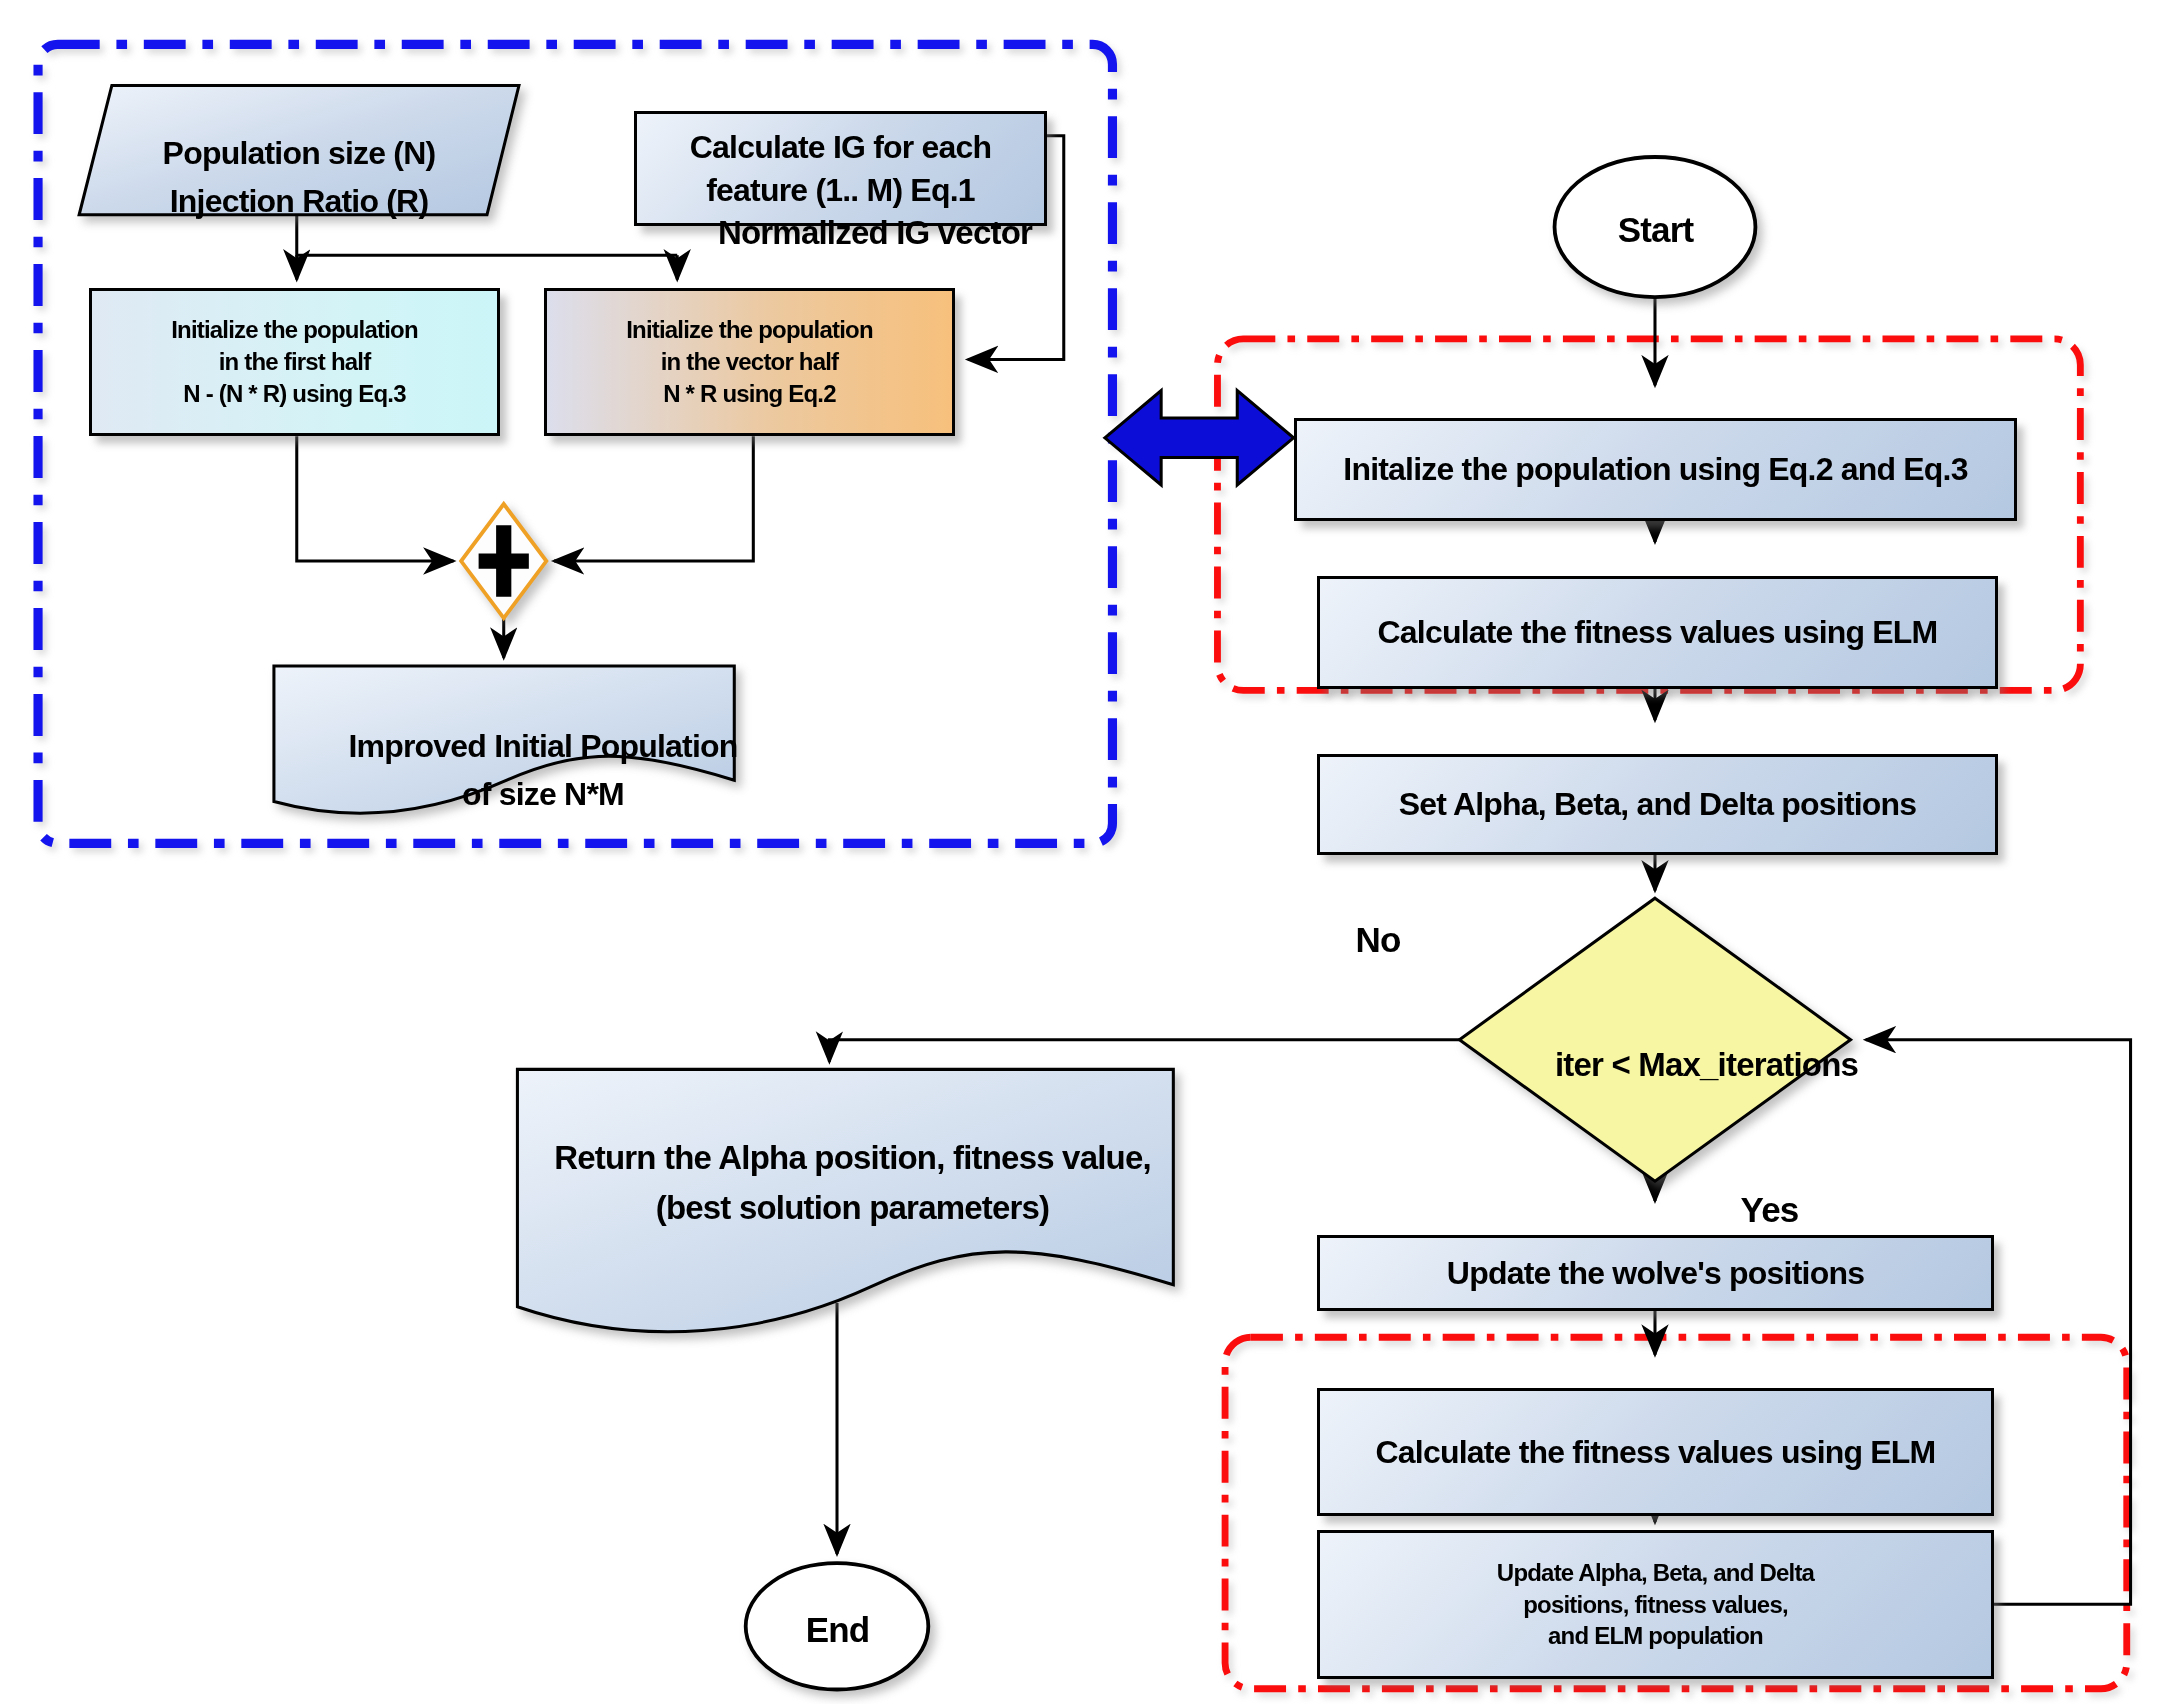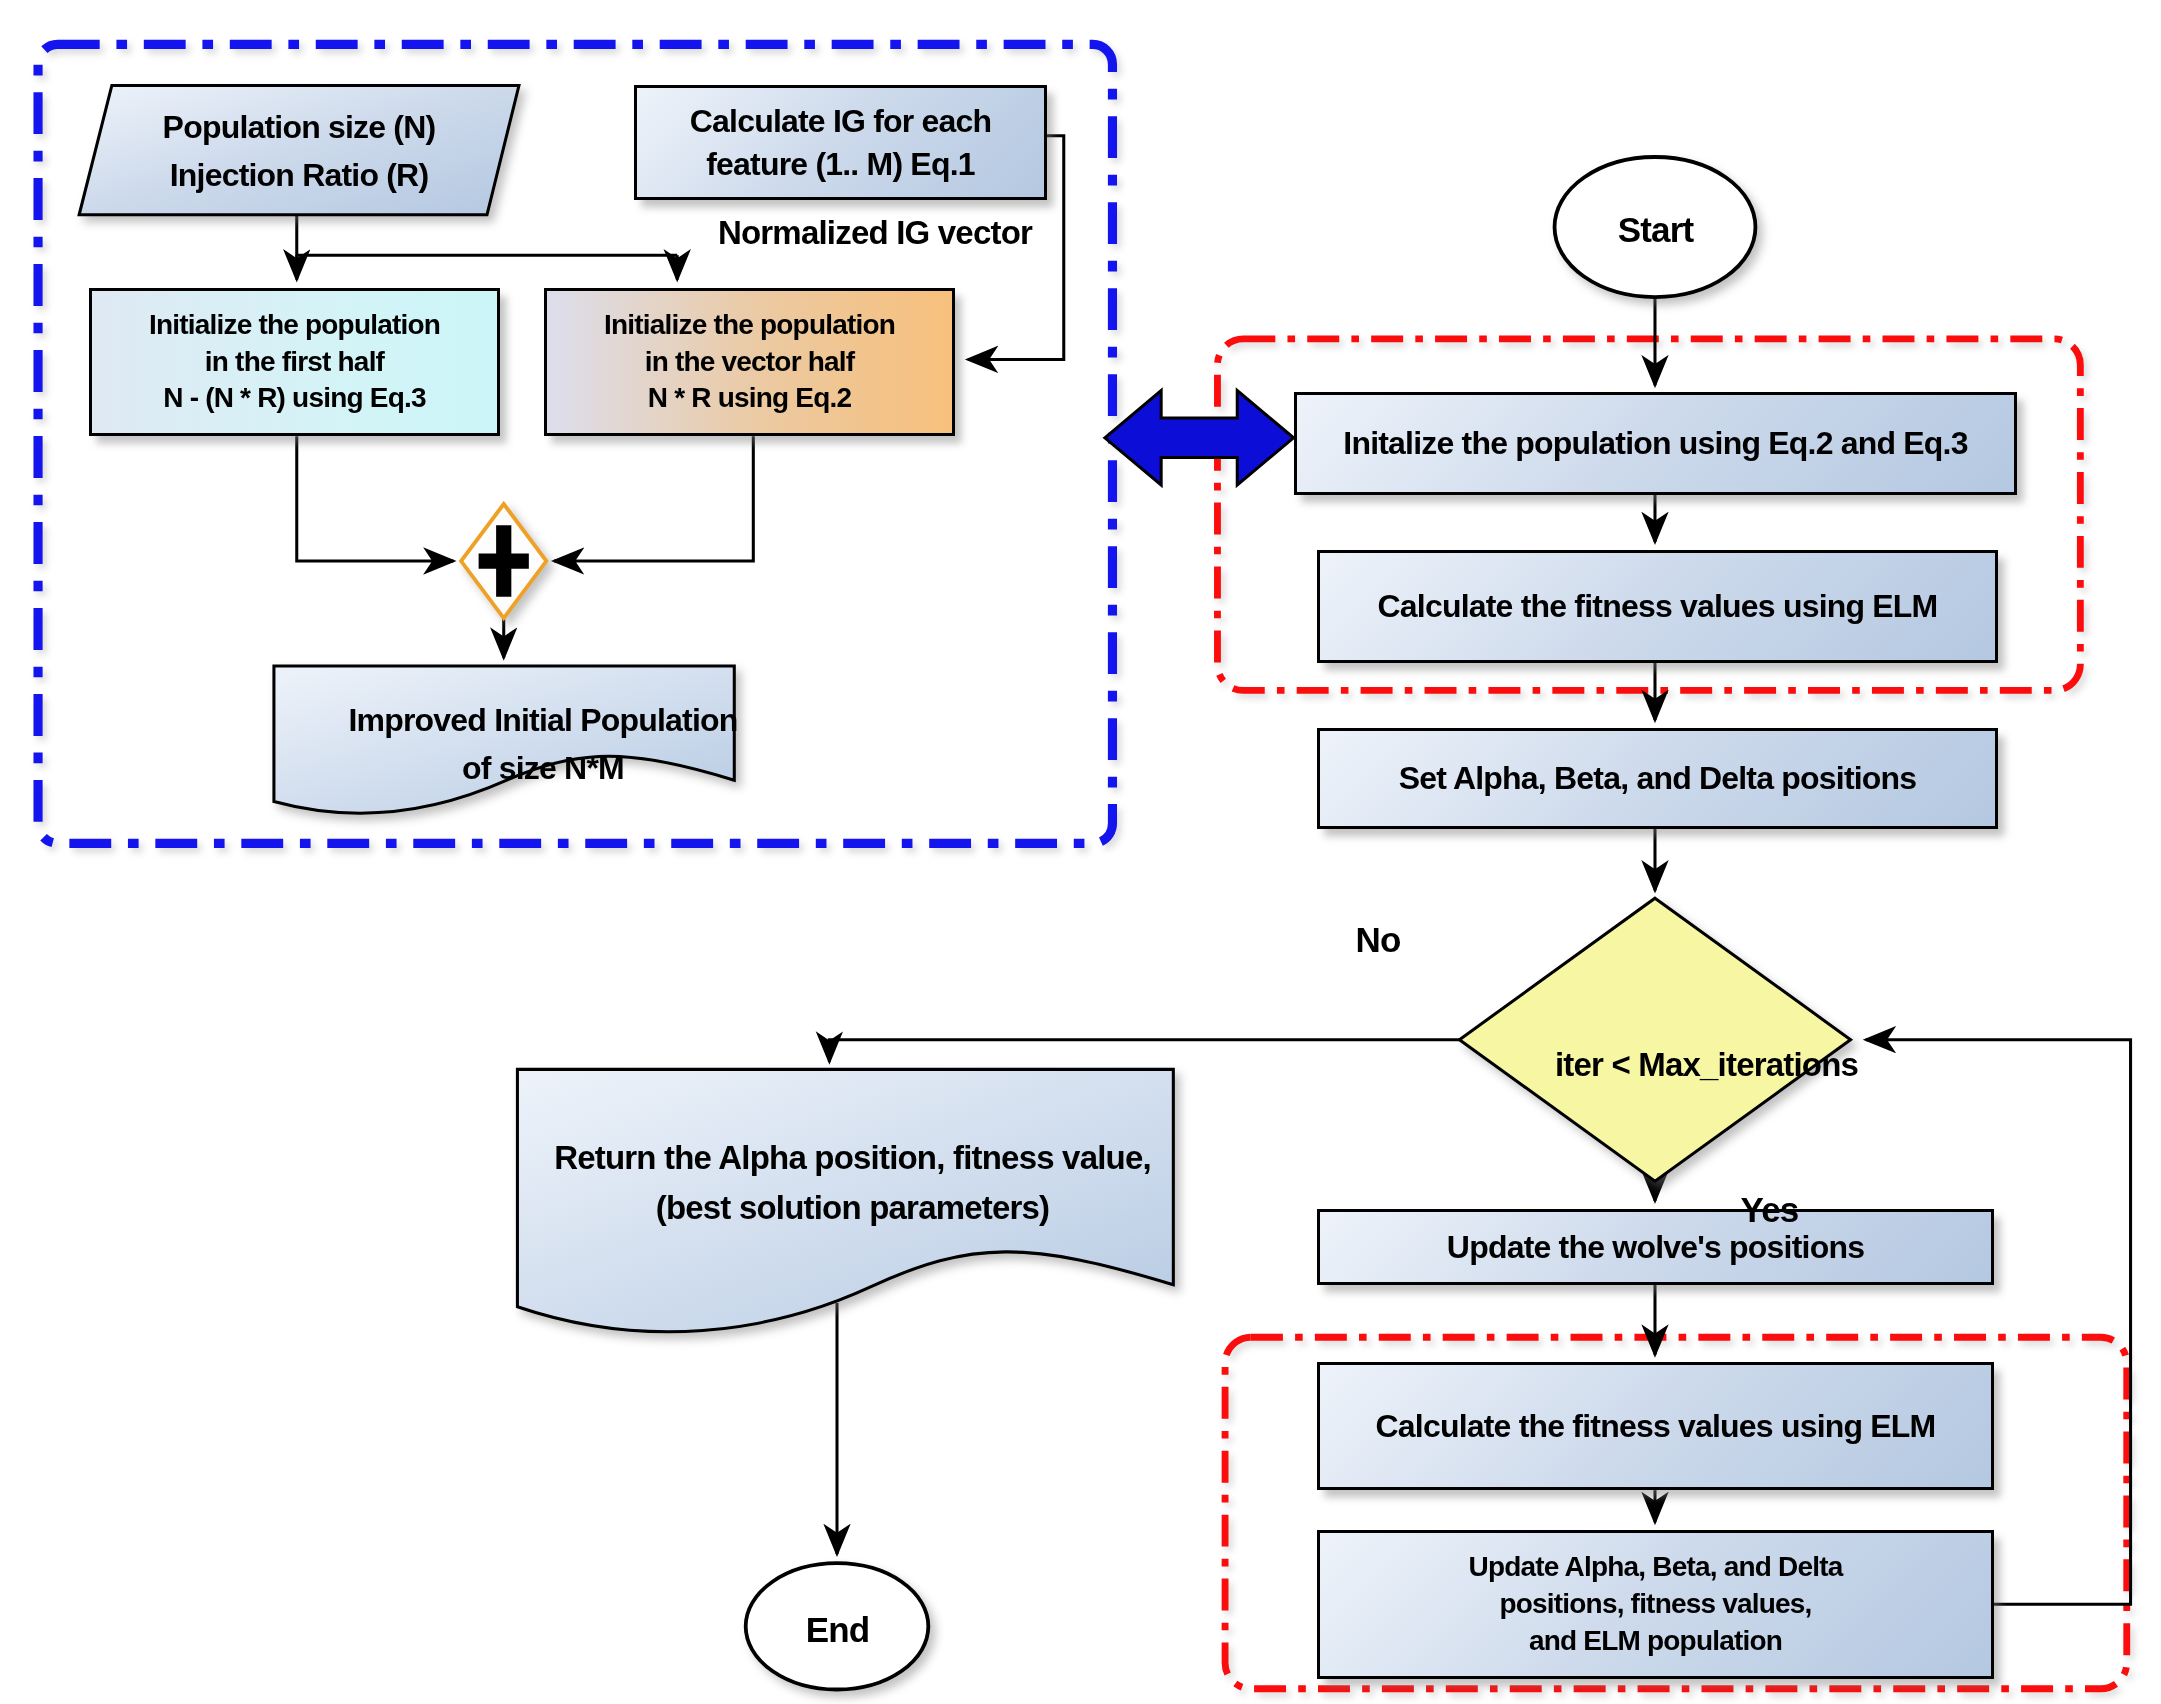--- a/index.html
+++ b/index.html
@@ -8,22 +8,22 @@
   svg.layer{position:absolute;left:0;top:0;}
   .shape{filter:drop-shadow(7px 8px 6px rgba(120,120,120,0.45));}
   .dashshape{filter:drop-shadow(5px 6px 5px rgba(150,150,150,0.35));}
   .box{position:absolute;display:flex;flex-direction:column;align-items:center;justify-content:center;
        text-align:center;border:3px solid #000;letter-spacing:-0.8px;line-height:1.32;
        background:linear-gradient(135deg,#eef3fa 0%,#ccd9eb 50%,#b4c8e1 100%);
        box-shadow:6.8px 7.6px 7.6px rgba(125,125,125,0.45);box-sizing:border-box;}
   .box.cyan{background:linear-gradient(90deg,#dfe9f4 0%,#d3f4f7 65%,#cbf5f8 100%);}
   .box.orange{background:linear-gradient(90deg,#dcdeec 0%,#ecc9a0 55%,#f7c07c 100%);}
   .lbl{position:absolute;text-align:center;letter-spacing:-0.8px;line-height:1.3;}
-  .f40{font-size:28px;}
-  .f42{font-size:32px;}
+  .f40{font-size:24px;}
+  .f42{font-size:32px;margin-top:26px;}
   .f44{font-size:33px;}
   .f46{font-size:35px;}
   .lh{line-height:1.5;}
 </style>
 </head>
 <body>
 
 <div class="canvas">
 
   <svg class="layer" width="2161" height="1705" viewBox="0 0 2840 2240">

